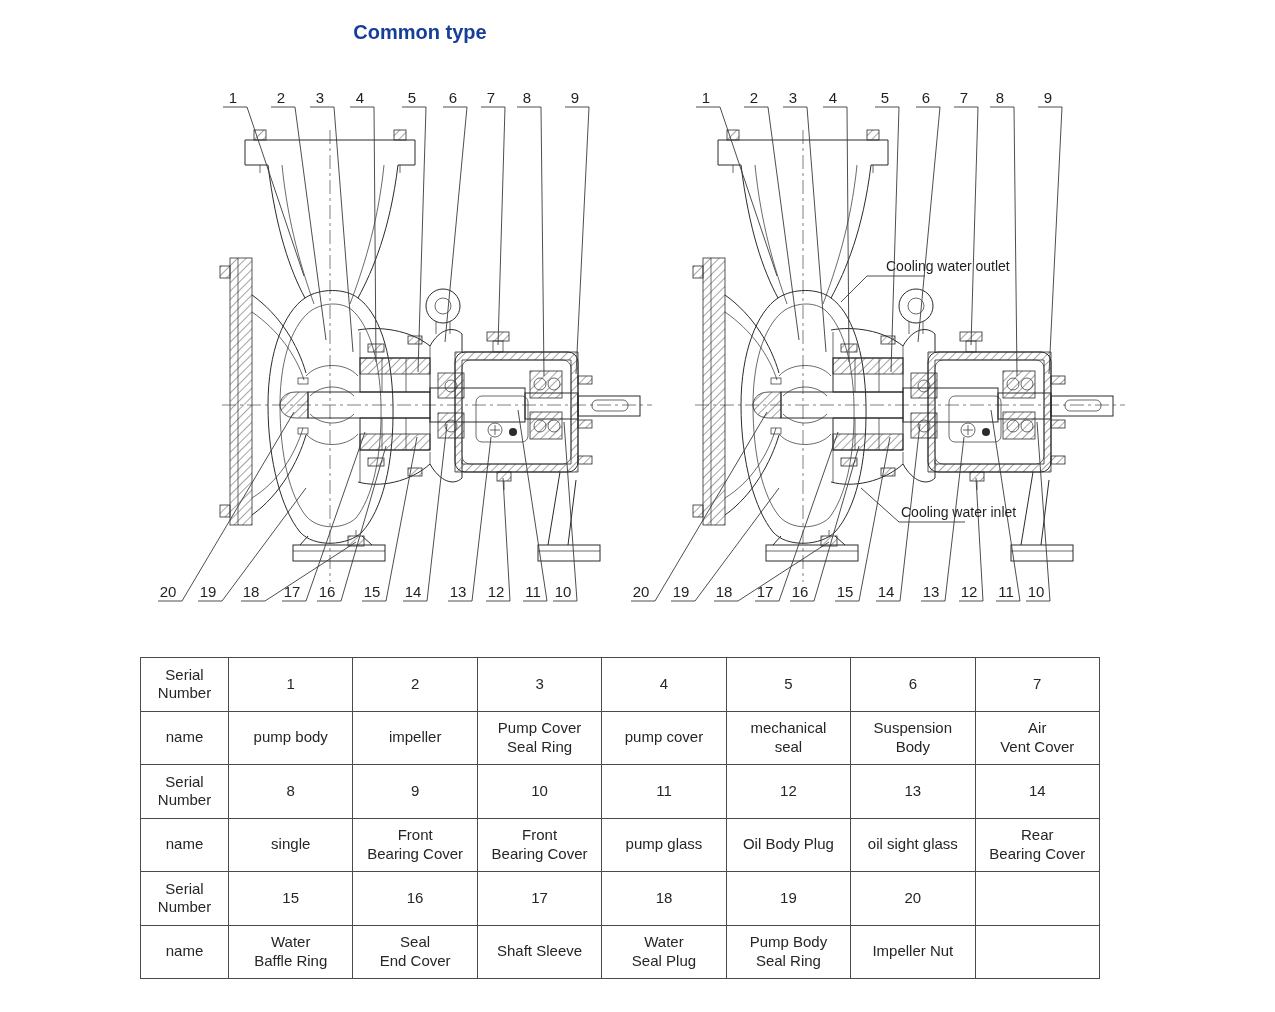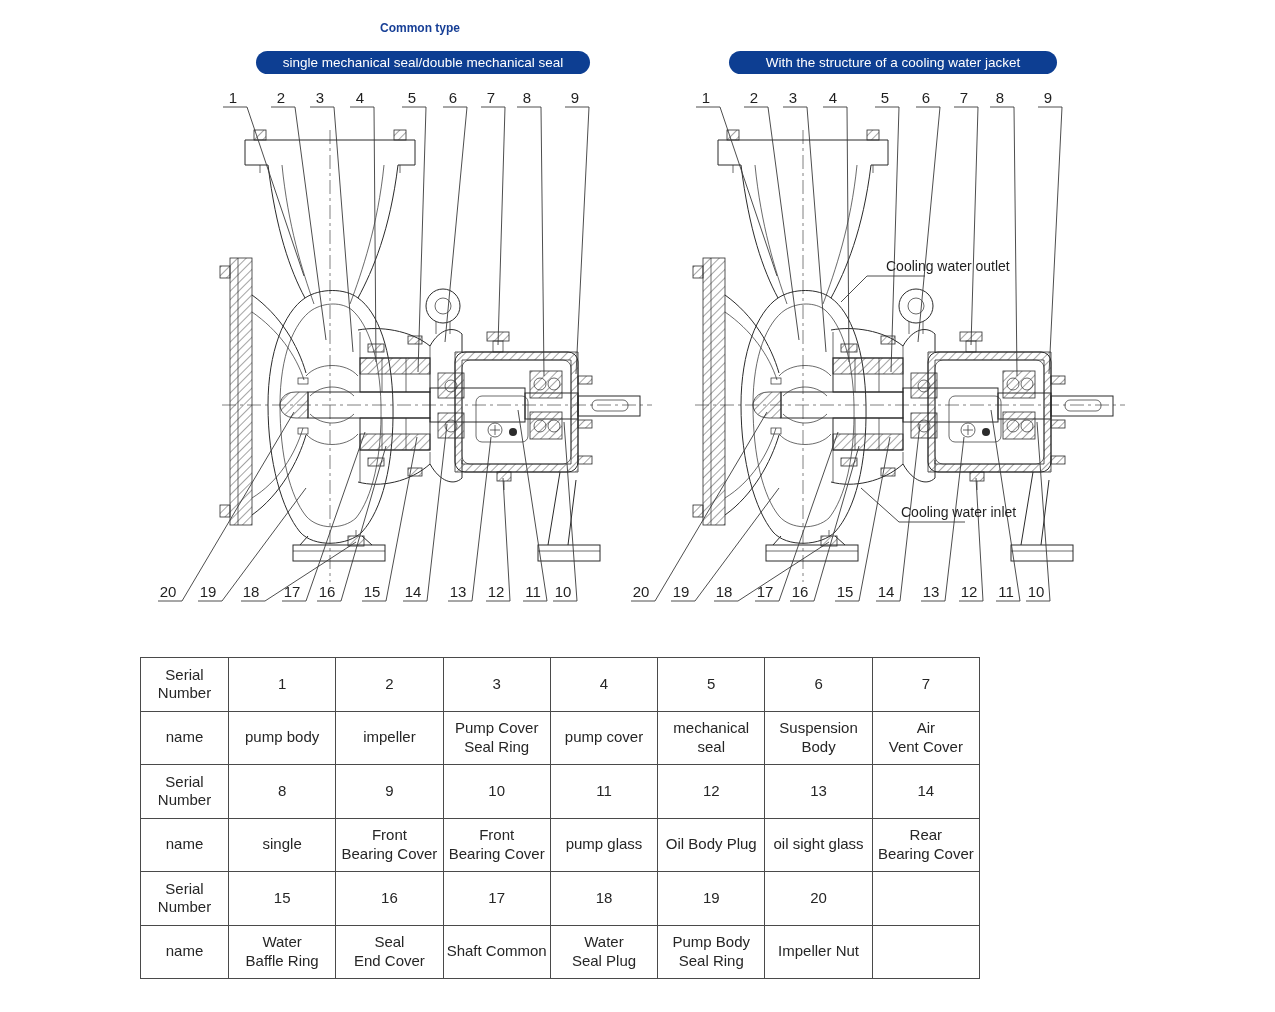--- a/index.html
+++ b/index.html
@@ -1,47 +1,45 @@
 <!DOCTYPE html>
 <html><head>
 <meta charset="utf-8">
 <style>
   html,body{margin:0;padding:0;background:#ffffff;}
   .stage{position:relative;width:1275px;height:1012px;background:#fff;overflow:hidden;
          font-family:"Liberation Sans",sans-serif;}
   .diagram-title{position:absolute;top:21px;width:300px;text-align:center;
-         font-size:12px;font-weight:bold;color:#173f96;}
+         font-size:20px;font-weight:bold;color:#173f96;}
   .diagram-title.t-left{left:270px;}
   .diagram-title.t-right{left:743px;}
   .pill{position:absolute;top:51px;height:23px;line-height:23px;border-radius:12px;
         background:#0d3e92;color:#ffffff;font-size:13.5px;text-align:center;}
   .pill.p-left{left:256px;width:334px;}
   .pill.p-right{left:729px;width:328px;}
   svg.diagram{position:absolute;left:0;top:0;font-family:"Liberation Sans",sans-serif;}
   .ln{stroke:#2b2b2b;stroke-width:1;fill:none;}
   .thin{stroke:#2b2b2b;stroke-width:.7;fill:none;}
   .hat{fill:url(#hatch);stroke:#2b2b2b;stroke-width:.8;}
   .cl{stroke:#606060;stroke-width:.8;fill:none;stroke-dasharray:14 4 3 4;}
   .ld{stroke:#3a3a3a;stroke-width:.9;fill:none;}
   .num{font-size:15px;fill:#1f1f1f;text-anchor:middle;}
   .lbl{font-size:14px;fill:#1f1f1f;}
-  table.parts{position:absolute;left:140px;top:657px;width:840px;height:322px;
+  table.parts{position:absolute;left:140px;top:657px;width:960px;height:322px;
         border-collapse:collapse;table-layout:fixed;font-size:15px;color:#262626;}
   table.parts td{border:1px solid #4a4a4a;text-align:center;vertical-align:middle;
         white-space:pre-line;line-height:1.25;padding:2px;}
 </style>
 </head>
 <body>
 
 <div class="stage">
 
   <div class="diagram-title t-left">Common type</div>
-  <div class="pill p-left">single mechanical seal/double mechanical seal</div>
-
-  <div class="pill p-right">With the structure of a cooling water jacket</div>
+
 
   <svg class="diagram" width="1275" height="650" viewBox="0 0 1275 650">
     <defs>
       <pattern id="hatch" width="6" height="6" patternUnits="userSpaceOnUse" patternTransform="rotate(45)">
         <line x1="0" y1="0" x2="0" y2="6" stroke="#4a4a4a" stroke-width="1"></line>
       </pattern>
     </defs>
     <g id="pump-left" transform="translate(210,90)">
   <path class="cl" d="M120 40 V492"></path>
   <path class="cl" d="M12 315 H442"></path>
@@ -397,21 +395,21 @@
           <td>19</td>
           <td>20</td>
           <td></td>
         </tr>
         <tr>
           <td>name</td>
           <td>Water
 Baffle Ring</td>
           <td>Seal
 End Cover</td>
-          <td>Shaft Common</td>
+          <td>Shaft Sleeve</td>
           <td>Water
 Seal Plug</td>
           <td>Pump Body
 Seal Ring</td>
           <td>Impeller Nut</td>
           <td></td>
         </tr>
       </tbody>
   </table>
 

